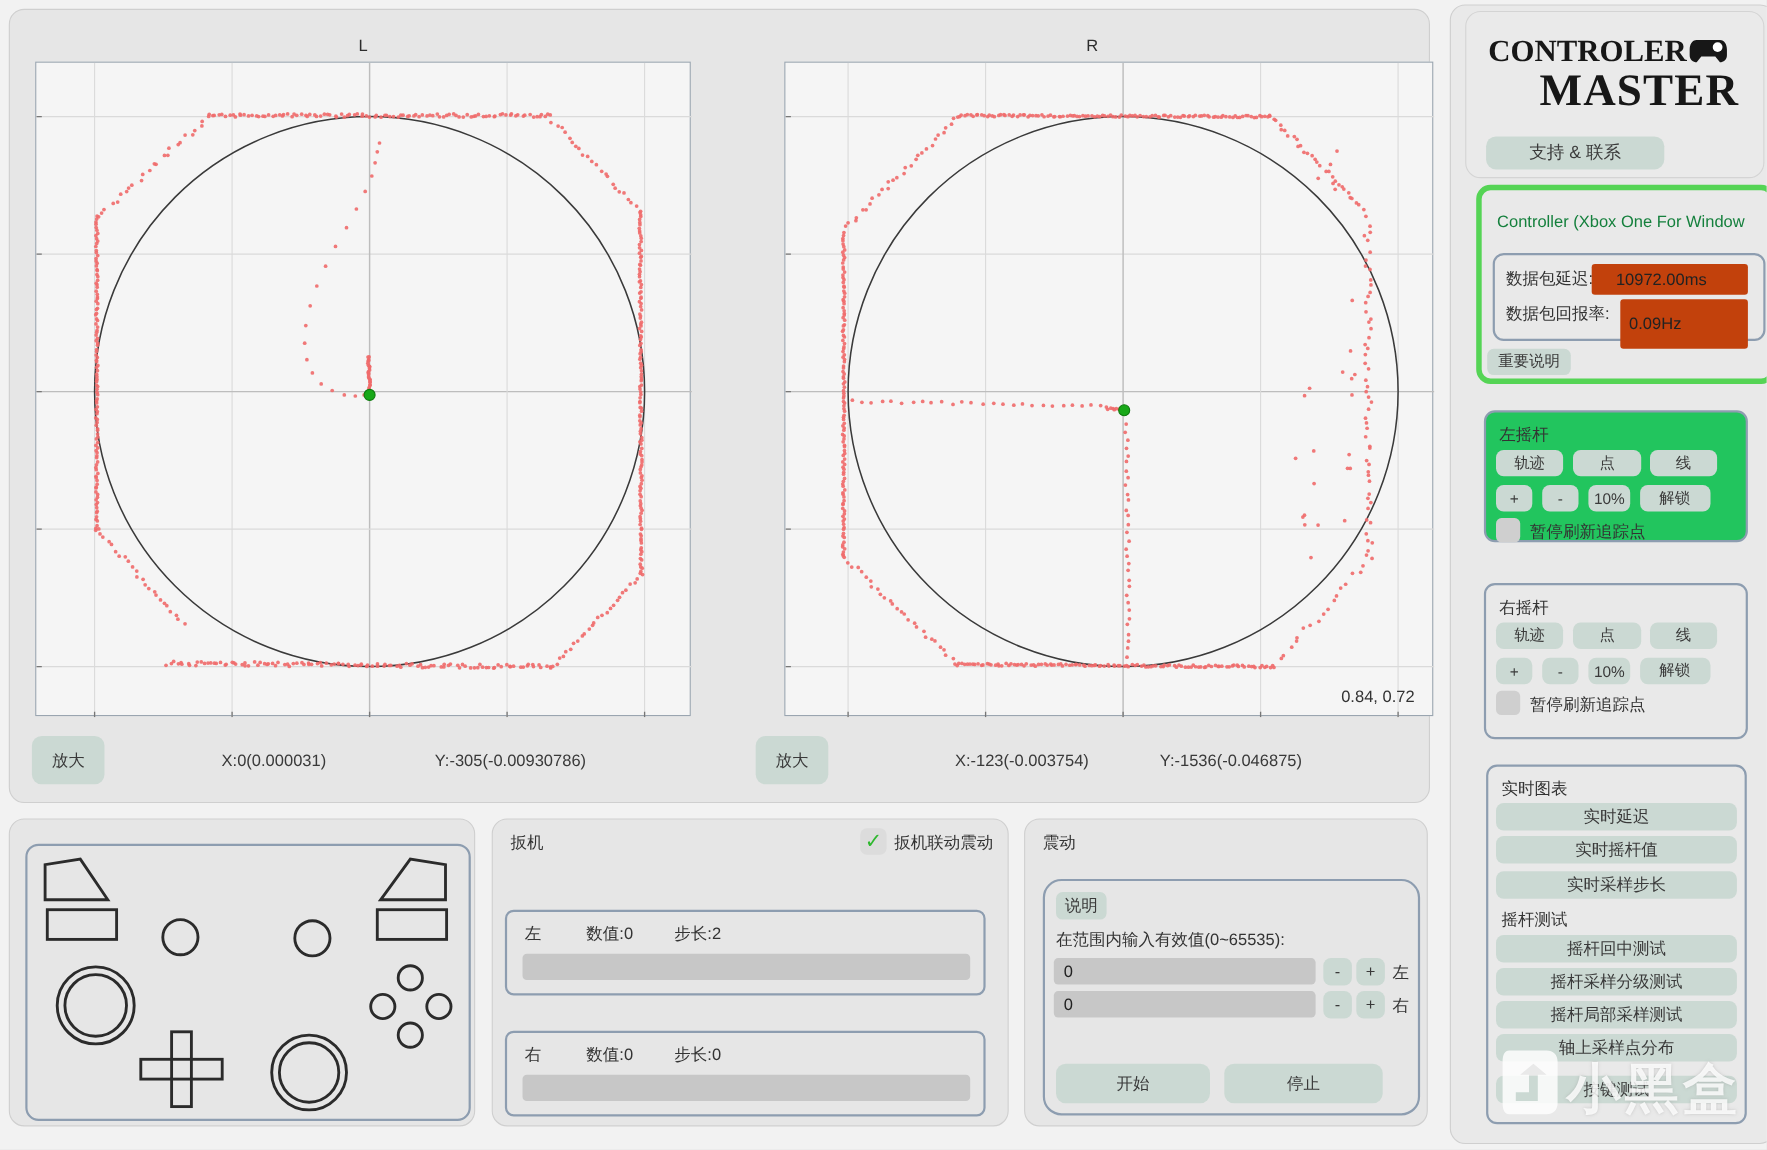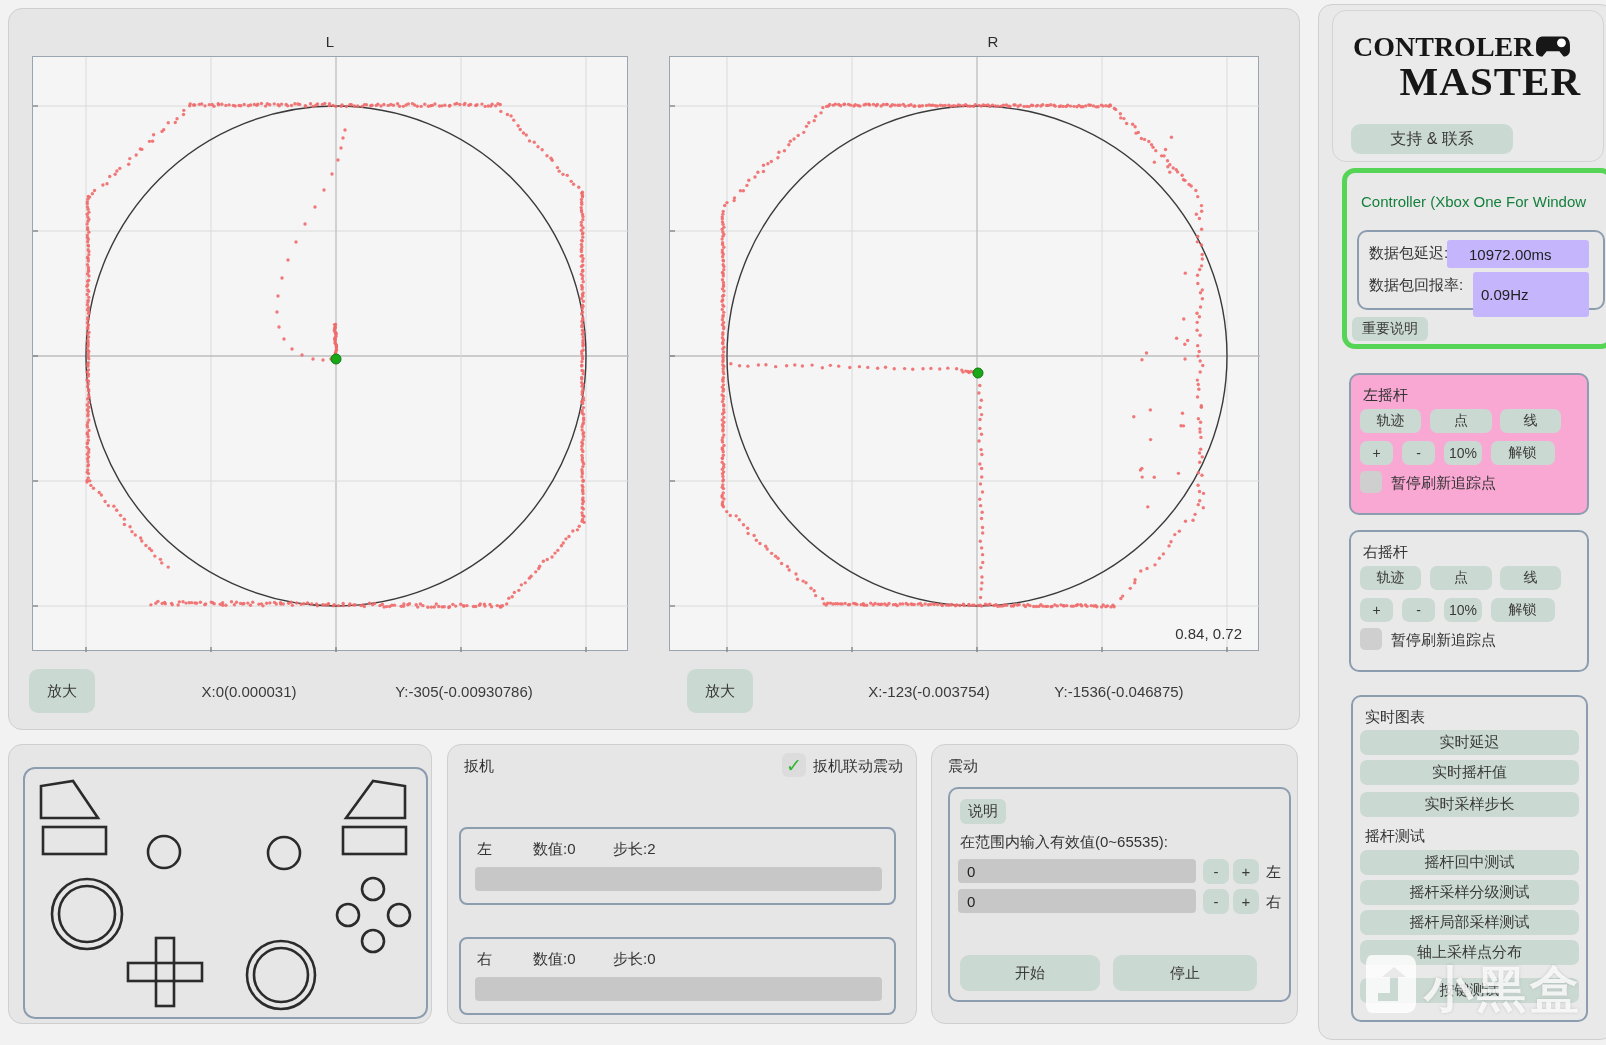--- a/index.html
+++ b/index.html
@@ -19,21 +19,21 @@
   .bar{position:absolute;background:#c7c7c7;border-radius:4px;box-sizing:border-box;}
   .cb{position:absolute;border-radius:5px;background:#cfcfcf;box-sizing:border-box;}
   .ptitle{position:absolute;text-align:center;font-size:15px;color:#2d2d2d;}
   .readout{position:absolute;font-size:15px;color:#3a3a3a;text-align:center;white-space:nowrap;}
   .logo-line1{font-family:"Liberation Serif","DejaVu Serif",serif;font-weight:bold;
               font-size:28px;letter-spacing:0px;color:#171717;line-height:1;}
   .logo-line2{font-family:"Liberation Serif","DejaVu Serif",serif;font-weight:bold;
               font-size:41px;letter-spacing:1px;color:#171717;line-height:1;text-align:right;}
   .green-panel{position:absolute;border:5px solid #55d455;border-radius:13px;background:#e9e9e9;
                box-sizing:border-box;overflow:hidden;}
-  .pinkval{position:absolute;background:#c4b5fd;border-radius:3px;font-size:15px;color:#222;
+  .pinkval{position:absolute;background:#c2410c;border-radius:3px;font-size:15px;color:#222;
            display:flex;align-items:center;padding-left:8px;box-sizing:border-box;}
   .wm-text{position:absolute;font-size:49px;font-weight:bold;color:rgba(255,255,255,0.82);
            letter-spacing:4px;text-shadow:0 0 3px rgba(130,130,130,0.35);pointer-events:none;}
   svg{display:block;}
 </style>
 </head>
 <body>
 
 <div class="panel" style="left:8px;top:8px;width:1292px;height:722px;">
   <div class="ptitle" style="left:23px;top:24px;width:596px;">L</div>
@@ -675,21 +675,21 @@
         <circle cx="246" cy="270" r="1.7" fill="#f06a6a" fill-opacity="0.9"></circle>
         <circle cx="251" cy="282" r="1.7" fill="#f06a6a" fill-opacity="0.9"></circle>
         <circle cx="259" cy="292" r="1.7" fill="#f06a6a" fill-opacity="0.9"></circle>
         <circle cx="269" cy="298" r="1.7" fill="#f06a6a" fill-opacity="0.9"></circle>
         <circle cx="280" cy="302" r="1.7" fill="#f06a6a" fill-opacity="0.9"></circle>
         <circle cx="290" cy="303" r="1.7" fill="#f06a6a" fill-opacity="0.9"></circle>
         <circle cx="298" cy="302" r="1.7" fill="#f06a6a" fill-opacity="0.9"></circle>
         <circle cx="303" cy="302" r="5" fill="#18a818" stroke="#0e7a0e" stroke-width="1"></circle>
       </svg>
   </div>
-  <div class="plot" style="left:660px;top:47px;width:590px;height:595px;text-align:right;">
+  <div class="plot" style="left:704px;top:47px;width:590px;height:595px;text-align:right;">
     <svg id="svgR" width="590" height="595">
         <line x1="57" y1="0" x2="57" y2="595" stroke="#dadada" stroke-width="1"></line>
         <line x1="0" y1="49" x2="590" y2="49" stroke="#dadada" stroke-width="1"></line>
         <line x1="0" y1="49" x2="5" y2="49" stroke="#777" stroke-width="1.2"></line>
         <line x1="57" y1="595" x2="57" y2="590" stroke="#777" stroke-width="1.2"></line>
         <line x1="182" y1="0" x2="182" y2="595" stroke="#dadada" stroke-width="1"></line>
         <line x1="0" y1="174" x2="590" y2="174" stroke="#dadada" stroke-width="1"></line>
         <line x1="0" y1="174" x2="5" y2="174" stroke="#777" stroke-width="1.2"></line>
         <line x1="182" y1="595" x2="182" y2="590" stroke="#777" stroke-width="1.2"></line>
         <line x1="307" y1="0" x2="307" y2="595" stroke="#bdbdbd" stroke-width="1.3"></line>
@@ -1360,21 +1360,21 @@
   <div class="ipanel" style="left:11px;top:192px;width:437px;height:78px;border-radius:8px;">
     <div class="lbl" style="left:16px;top:11px;">右</div>
     <div class="lbl" style="left:72px;top:11px;">数值:0</div>
     <div class="lbl" style="left:152px;top:11px;">步长:0</div>
     <div class="bar" style="left:14px;top:38px;width:407px;height:24px;"></div>
   </div>
 </div>
 
 <div class="panel" style="left:931px;top:744px;width:367px;height:280px;">
   <div class="lbl" style="left:16px;top:12px;">震动</div>
-  <div class="ipanel" style="left:16px;top:42px;width:343px;height:215px;">
+  <div class="ipanel" style="left:16px;top:54px;width:343px;height:215px;border-radius:17px;">
     <button class="btn" style="left:10px;top:10px;width:46px;height:25px;border-radius:6px;">说明</button>
     <div class="lbl" style="left:10px;top:44px;">在范围内输入有效值(0~65535):</div>
 
     <div class="bar" style="left:8px;top:70px;width:238px;height:24px;display:flex;align-items:center;padding-left:9px;font-size:15px;color:#222;">0</div>
     <button class="btn" style="left:253px;top:70px;width:26px;height:25px;border-radius:7px;">-</button>
     <button class="btn" style="left:283px;top:70px;width:26px;height:25px;border-radius:7px;">+</button>
     <div class="lbl" style="left:316px;top:74px;">左</div>
 
     <div class="bar" style="left:8px;top:100px;width:238px;height:24px;display:flex;align-items:center;padding-left:9px;font-size:15px;color:#222;">0</div>
     <button class="btn" style="left:253px;top:100px;width:26px;height:25px;border-radius:7px;">-</button>
@@ -1406,21 +1406,21 @@
   <div class="lbl" style="left:14px;top:20px;font-size:15px;color:#15803d;">Controller (Xbox One For Window</div>
   <div class="ipanel" style="left:10px;top:57px;width:248px;height:80px;">
     <div class="lbl" style="left:10px;top:12px;">数据包延迟:</div>
     <div class="pinkval" style="left:88px;top:8px;width:142px;height:28px;padding-left:22px;">10972.00ms</div>
     <div class="lbl" style="left:10px;top:44px;">数据包回报率:</div>
     <div class="pinkval" style="left:114px;top:40px;width:116px;height:45px;">0.09Hz</div>
   </div>
   <button class="btn" style="left:5px;top:144px;width:76px;height:24px;border-radius:6px;font-size:14px;">重要说明</button>
 </div>
 
-<div class="ipanel" style="left:1349px;top:373px;width:240px;height:142px;background:#f9a8d4;">
+<div class="ipanel" style="left:1349px;top:373px;width:240px;height:120px;background:#22c55e;">
   <div class="lbl" style="left:12px;top:11px;">左摇杆</div>
   <button class="btn" style="left:9px;top:34px;width:61px;height:24px;font-size:14px;">轨迹</button>
   <button class="btn" style="left:79px;top:34px;width:62px;height:24px;font-size:14px;">点</button>
   <button class="btn" style="left:149px;top:34px;width:61px;height:24px;font-size:14px;">线</button>
   <button class="btn" style="left:9px;top:66px;width:33px;height:24px;font-size:14px;">+</button>
   <button class="btn" style="left:51px;top:66px;width:33px;height:24px;font-size:14px;">-</button>
   <button class="btn" style="left:93px;top:66px;width:38px;height:24px;font-size:14px;">10%</button>
   <button class="btn" style="left:139.5px;top:66px;width:64px;height:24px;font-size:14px;">解锁</button>
   <div class="cb" style="left:9px;top:96px;width:22px;height:22px;"></div>
   <div class="lbl" style="left:40px;top:99px;">暂停刷新追踪点</div>

